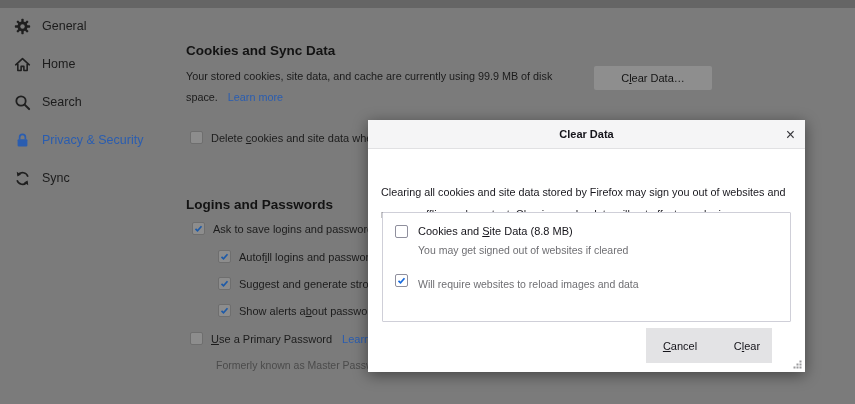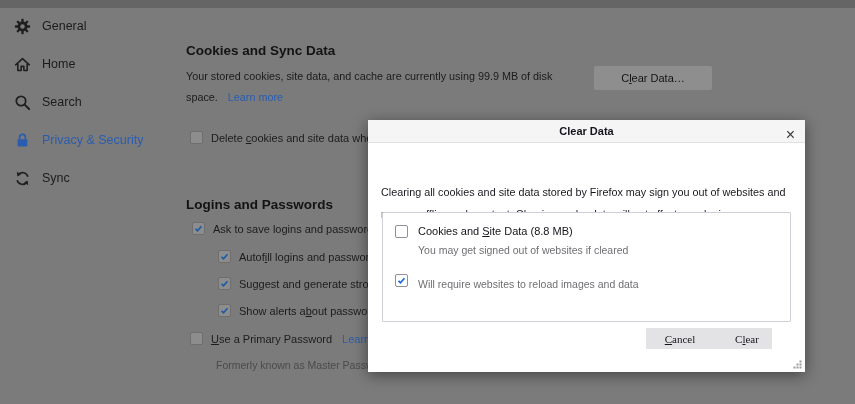--- a/index.html
+++ b/index.html
@@ -49,21 +49,21 @@
   .cb svg { display:block; }
   .ak { text-decoration:underline; text-underline-offset:1px; }
 
   
   .dialog {
     position:absolute; left:368px; top:120px; width:437px; height:252px;
     background:#ffffff; box-shadow:0 3px 14px rgba(0,0,0,0.45);
     color:#15141a;
   }
   .dlg-header {
-    position:absolute; left:0; top:0; width:437px; height:23px;
+    position:absolute; left:0; top:0; width:437px; height:29px;
     background:#f5f5f6; border-bottom:1px solid #e1e1e3;
     display:flex; align-items:center; justify-content:center;
   }
   .dlg-title { font-size:11px; font-weight:700; color:#15141a; }
   .dlg-close {
     position:absolute; right:10px; top:0; height:29px; display:flex; align-items:center;
     font-size:16px; line-height:1; color:#38383d; cursor:pointer; background:none; border:none;
     font-family:inherit;
   }
   .dlg-body { position:absolute; left:13px; top:62px; width:414px; font-size:10.8px; line-height:21.5px; color:#1a191f; }
@@ -71,23 +71,23 @@
     position:absolute; left:14px; top:92px; width:409px; height:110px;
     border:1px solid #cfcfd8; border-radius:1px; background:#fff; padding:11px 12px;
   }
   .opt-row { display:flex; align-items:flex-start; gap:10px; }
   .opt-row + .opt-row { margin-top:15px; }
   .cb-dlg { background:#ffffff; border:1px solid #8f8f9d; margin-top:1px; width:13px; height:13px; }
   .opt-text { font-size:11px; line-height:15px; white-space:nowrap; }
   .opt-label { color:#15141a; }
   .opt-desc { color:#6f6f73; font-size:10.5px; margin-top:4px; }
   .dlg-btn {
-    position:absolute; top:208px; width:68px; height:21px;
+    position:absolute; top:208px; width:68px; height:35px;
     background:#e3e3e5; border:none; border-radius:0;
-    font-family:Liberation Serif, serif; font-size:11px; color:#15141a;
+    font-family:Liberation Sans, sans-serif; font-size:11px; color:#15141a;
     display:flex; align-items:center; justify-content:center; cursor:pointer;
   }
   .dlg-btn-cancel { left:278px; } .dlg-btn-clear { left:336px;padding-left:18px; }
   .grip { position:absolute; right:3px; bottom:3px; width:9px; height:9px; cursor:nwse-resize; }
 </style>
 </head>
 <body>
 
 <div class="screen">
   <div class="top-strip"></div>

